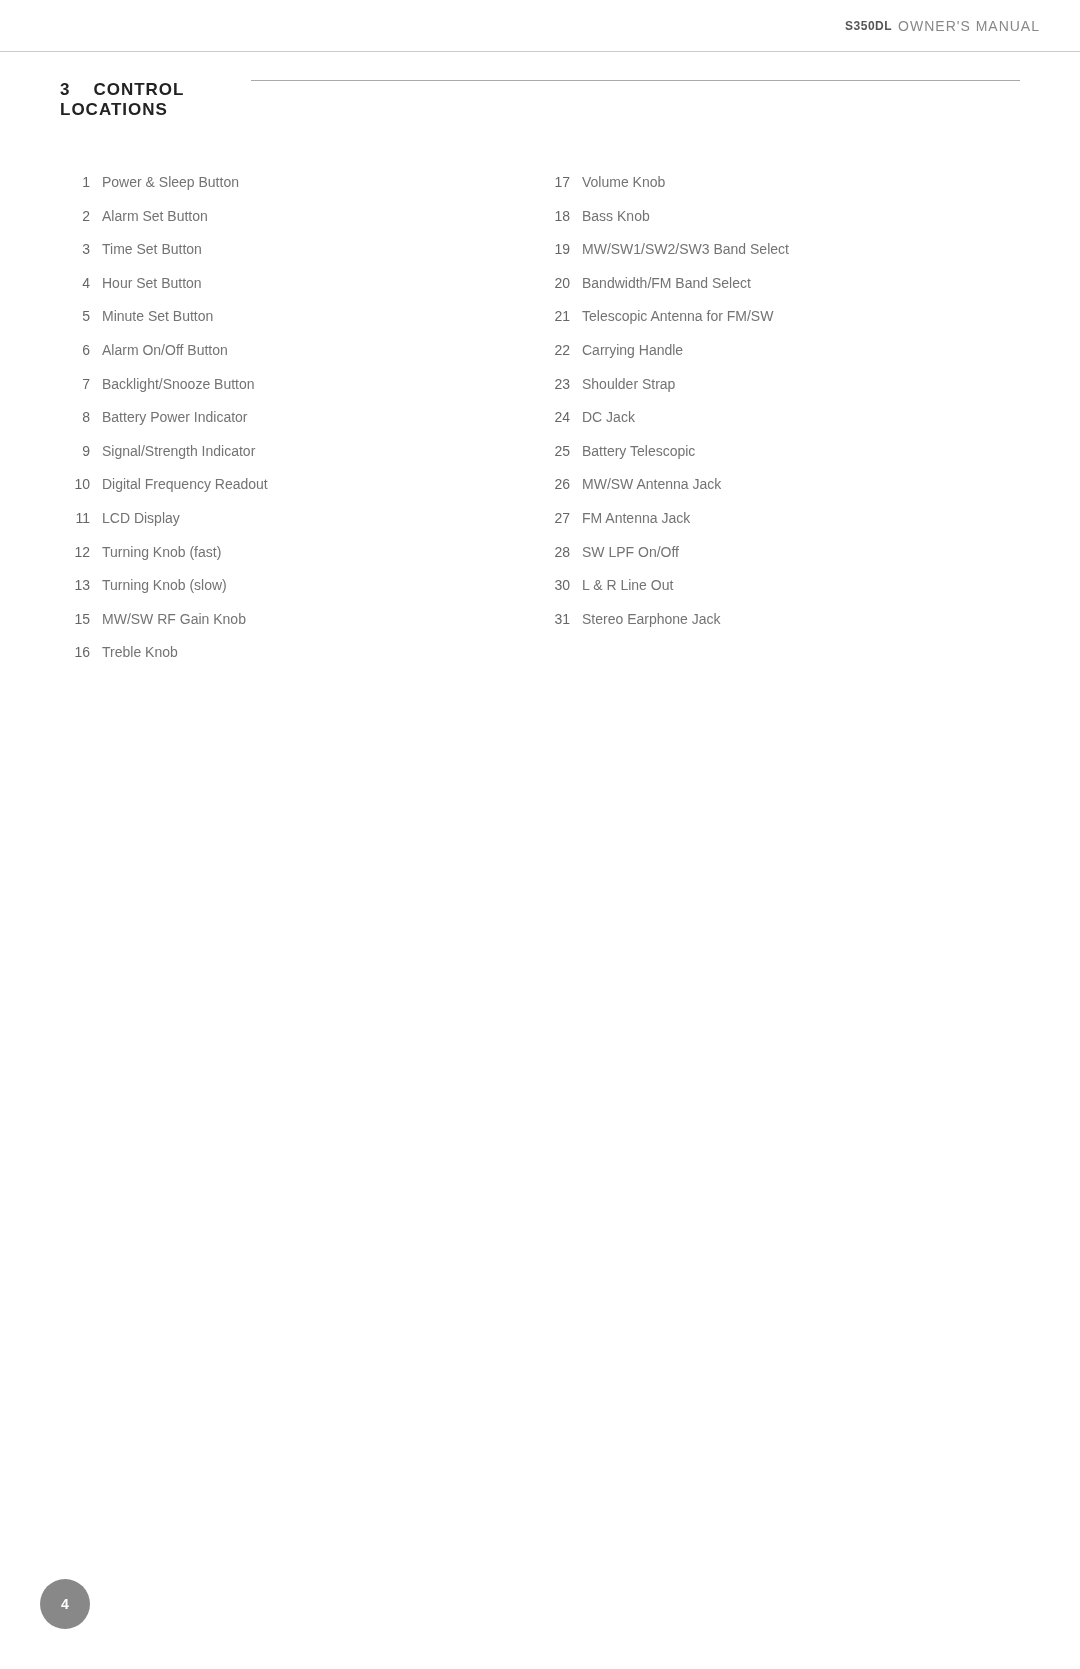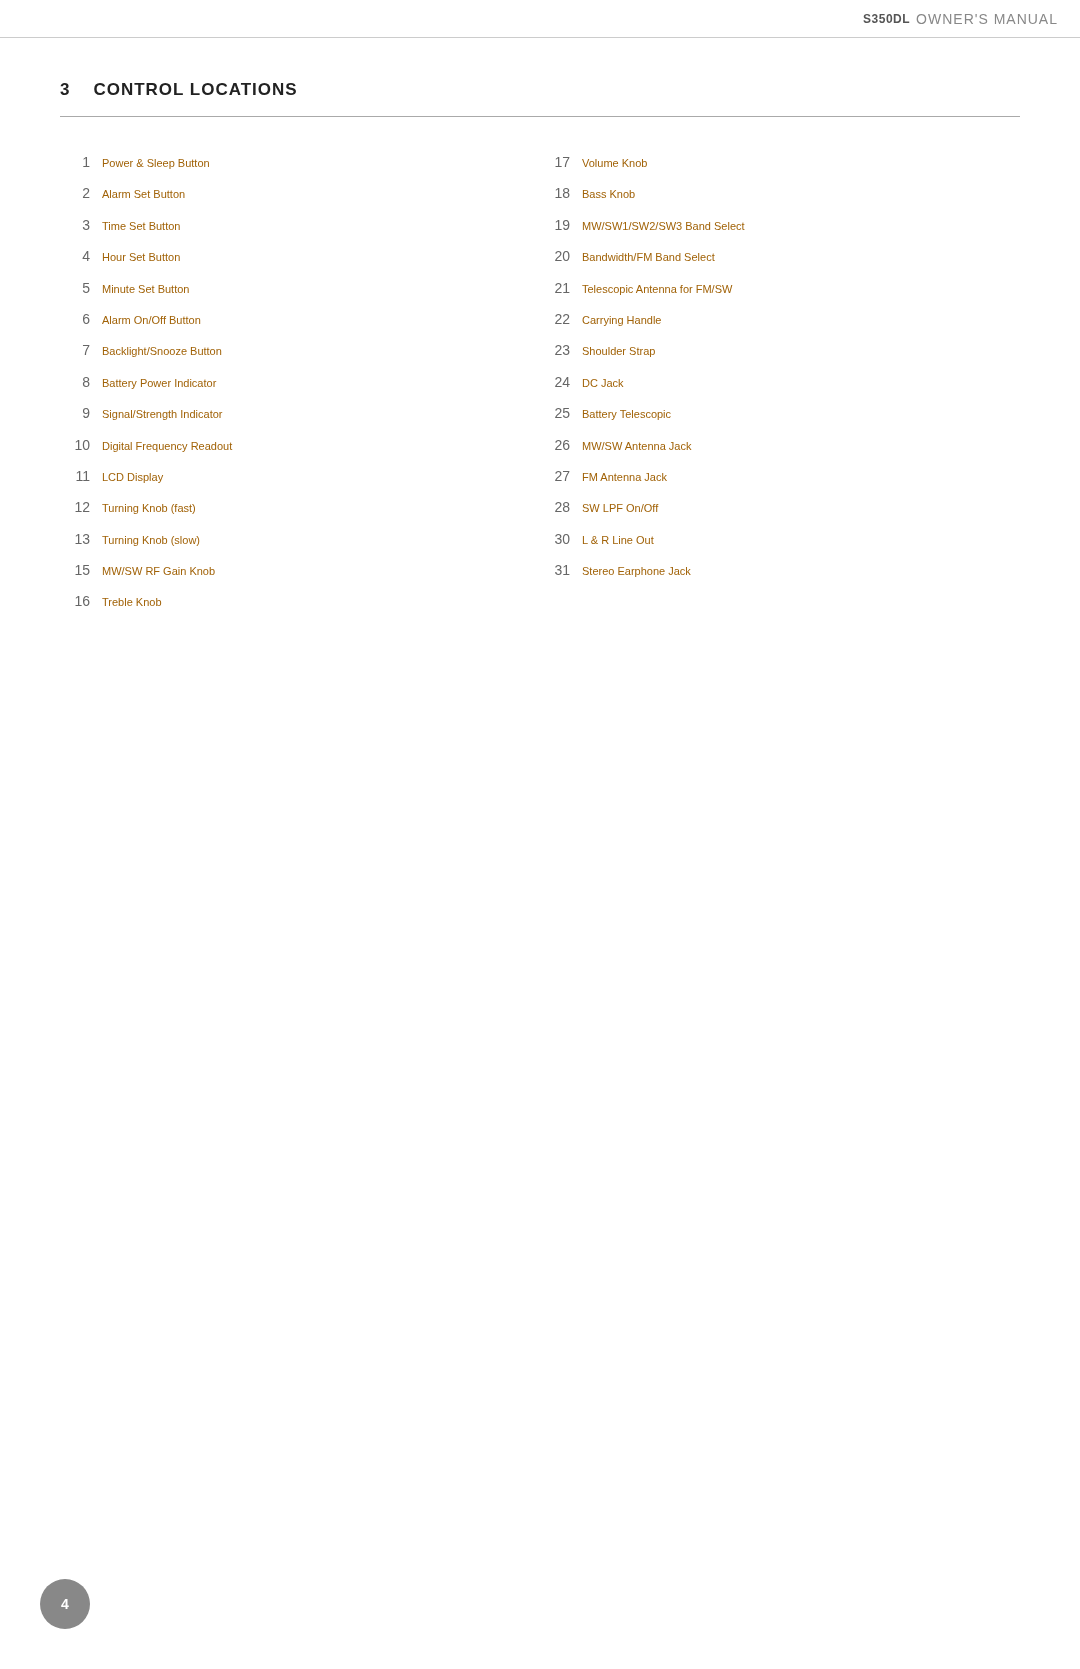--- a/index.html
+++ b/index.html
@@ -14,25 +14,25 @@
       background-color: #ffffff;
       font-family: 'Arial', sans-serif;
       position: relative;
     }
 
     .header-bar {
       position: absolute;
       top: 0;
       left: 0;
       right: 0;
-      height: 38px;
+      height: 52px;
       display: flex;
       align-items: center;
       justify-content: flex-end;
-      padding-right: 22px;
+      padding-right: 40px;
       border-bottom: 1px solid #cccccc;
     }
 
     .header-model {
       font-size: 12px;
       font-weight: 700;
       color: #555555;
       letter-spacing: 0.5px;
       margin-right: 6px;
     }
@@ -47,21 +47,21 @@
 
     .main-content {
       position: absolute;
       top: 80px;
       left: 60px;
       right: 60px;
     }
 
     .section-header {
       display: flex;
-      flex-direction: column;
+      flex-direction: row;
       margin-bottom: 30px;
     }
 
     .section-title {
       font-size: 17px;
       font-weight: 700;
       color: #222222;
       letter-spacing: 1px;
       text-transform: uppercase;
       margin-bottom: 8px;
@@ -94,22 +94,22 @@
     .item-number {
       font-size: 14px;
       color: #666666;
       min-width: 30px;
       text-align: right;
       margin-right: 12px;
       flex-shrink: 0;
     }
 
     .item-label {
-      font-size: 11px;
-      color: #a16207;
+      font-size: 14px;
+      color: #737373;
       line-height: 1.4;
     }
 
     .footer-page {
       position: absolute;
       bottom: 40px;
       left: 40px;
       width: 50px;
       height: 50px;
       background-color: #888888;

